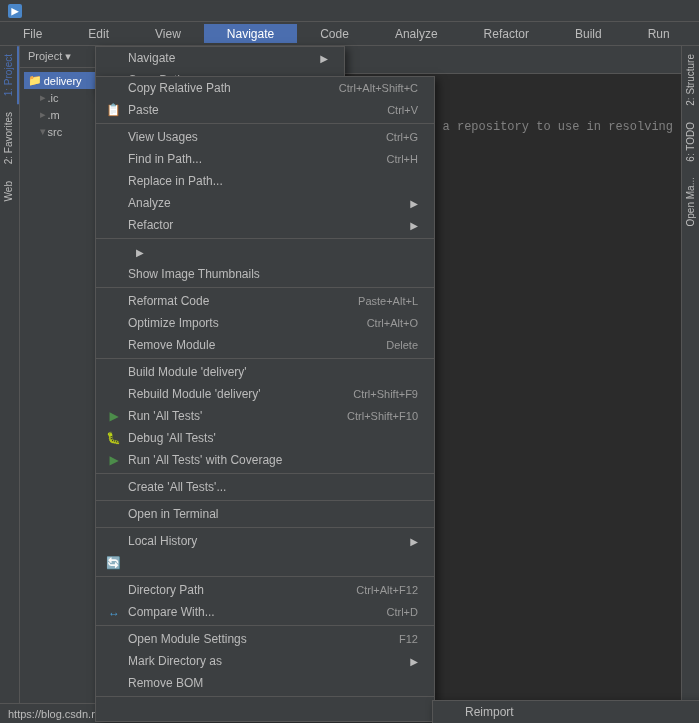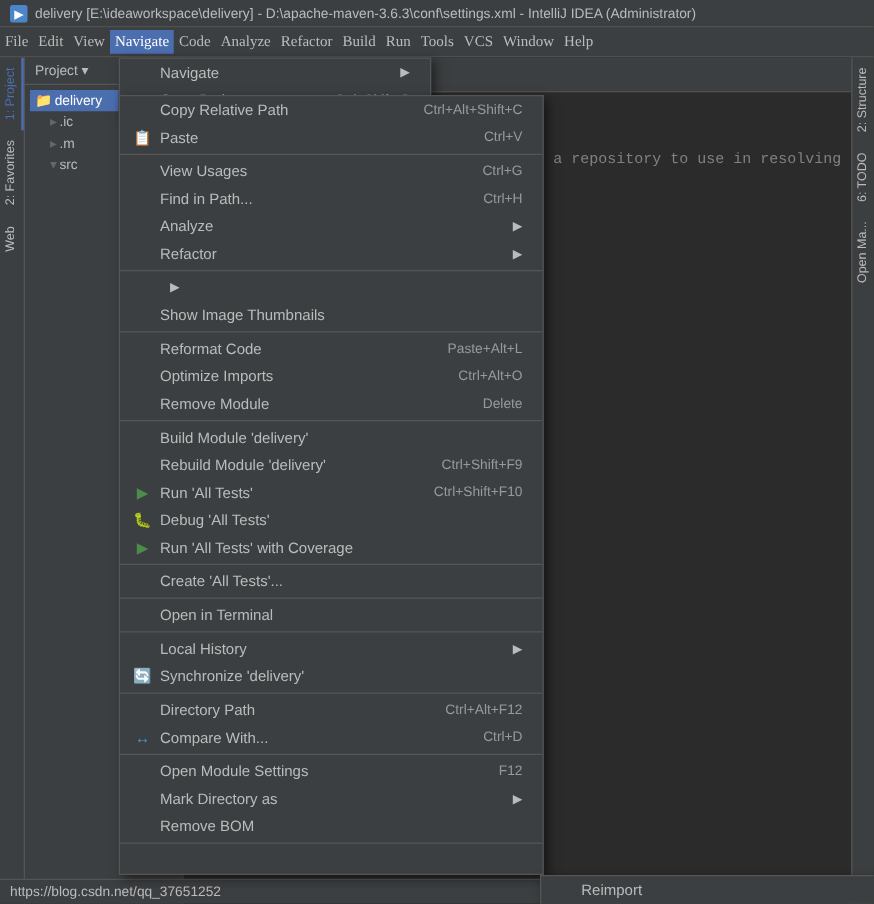--- a/index.html
+++ b/index.html
@@ -44,26 +44,25 @@
       background: #3c3f41;
       color: #bbb;
       font-size: 12px;
       padding: 2px 0;
       display: flex;
       align-items: center;
       height: 24px;
       border-bottom: 1px solid #555;
     }
     .menu-item {
-      padding: 2px 4px;
+      padding: 2px 23px;
       cursor: pointer;
       height: 100%;
       display: flex;
       align-items: center;
-      font-family: Liberation Serif, serif;
     }
     .menu-item:hover, .menu-item.active {
       background: #4b6eaf;
       color: white;
     }
     .menu-item.active {
       background: #4b6eaf;
     }
 
     
@@ -255,21 +254,20 @@
       z-index: 400;
     }
   </style>
 </head>
 <body>
 
 <div class="title-bar">
   <div class="title-bar-icon">
     <span>▶</span>
   </div>
-  <span>delivery [E:\ideaworkspace\delivery] - D:\apache-maven-3.6.3\conf\settings.xml - IntelliJ IDEA (Administrator)</span>
 </div>
 
 <div class="menu-bar">
   <div class="menu-item">File</div>
   <div class="menu-item">Edit</div>
   <div class="menu-item">View</div>
   <div class="menu-item active">Navigate</div>
   <div class="menu-item">Code</div>
   <div class="menu-item">Analyze</div>
   <div class="menu-item">Refactor</div>
@@ -387,20 +385,24 @@
       <span class="item-label">View Usages</span>
       <span class="shortcut">Ctrl+G</span>
     </div>
     <div class="context-menu-item">
       <div class="icon-area"></div>
       <span class="item-label">Find in Path...</span>
       <span class="shortcut">Ctrl+H</span>
     </div>
     <div class="context-menu-item">
       <div class="icon-area"></div>
+      <span class="item-label">Replace in Path...</span>
+    </div>
+    <div class="context-menu-item">
+      <div class="icon-area"></div>
       <span class="item-label">Analyze</span>
       <span class="arrow">▶</span>
     </div>
     <div class="context-menu-item">
       <div class="icon-area"></div>
       <span class="item-label">Refactor</span>
       <span class="arrow">▶</span>
     </div>
     <div class="context-menu-separator"></div>
     <div class="context-menu-item">
@@ -461,21 +463,20 @@
       <span class="item-label">Open in Terminal</span>
     </div>
     <div class="context-menu-separator"></div>
     <div class="context-menu-item">
       <div class="icon-area"></div>
       <span class="item-label">Local History</span>
       <span class="arrow">▶</span>
     </div>
     <div class="context-menu-item">
       <div class="icon-area">🔄</div>
-      <span class="item-label">Synchronize 'delivery'</span>
     </div>
     <div class="context-menu-separator"></div>
     <div class="context-menu-item">
       <div class="icon-area"></div>
       <span class="item-label">Directory Path</span>
       <span class="shortcut">Ctrl+Alt+F12</span>
     </div>
     <div class="context-menu-item">
       <div class="icon-area" style="color:#4b9cd3;">↔</div>
       <span class="item-label">Compare With...</span>

